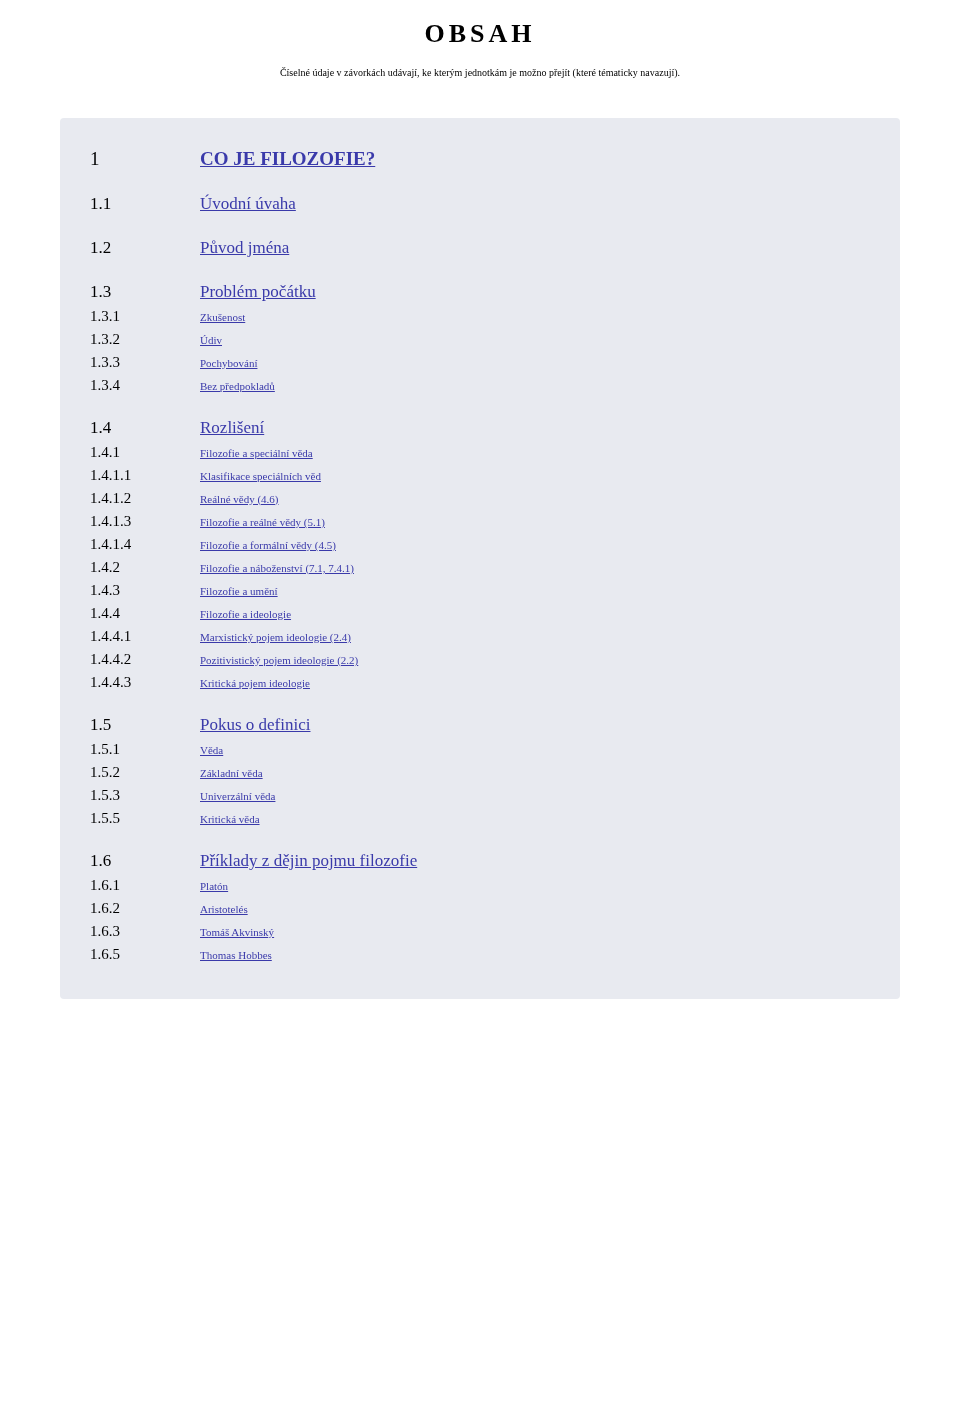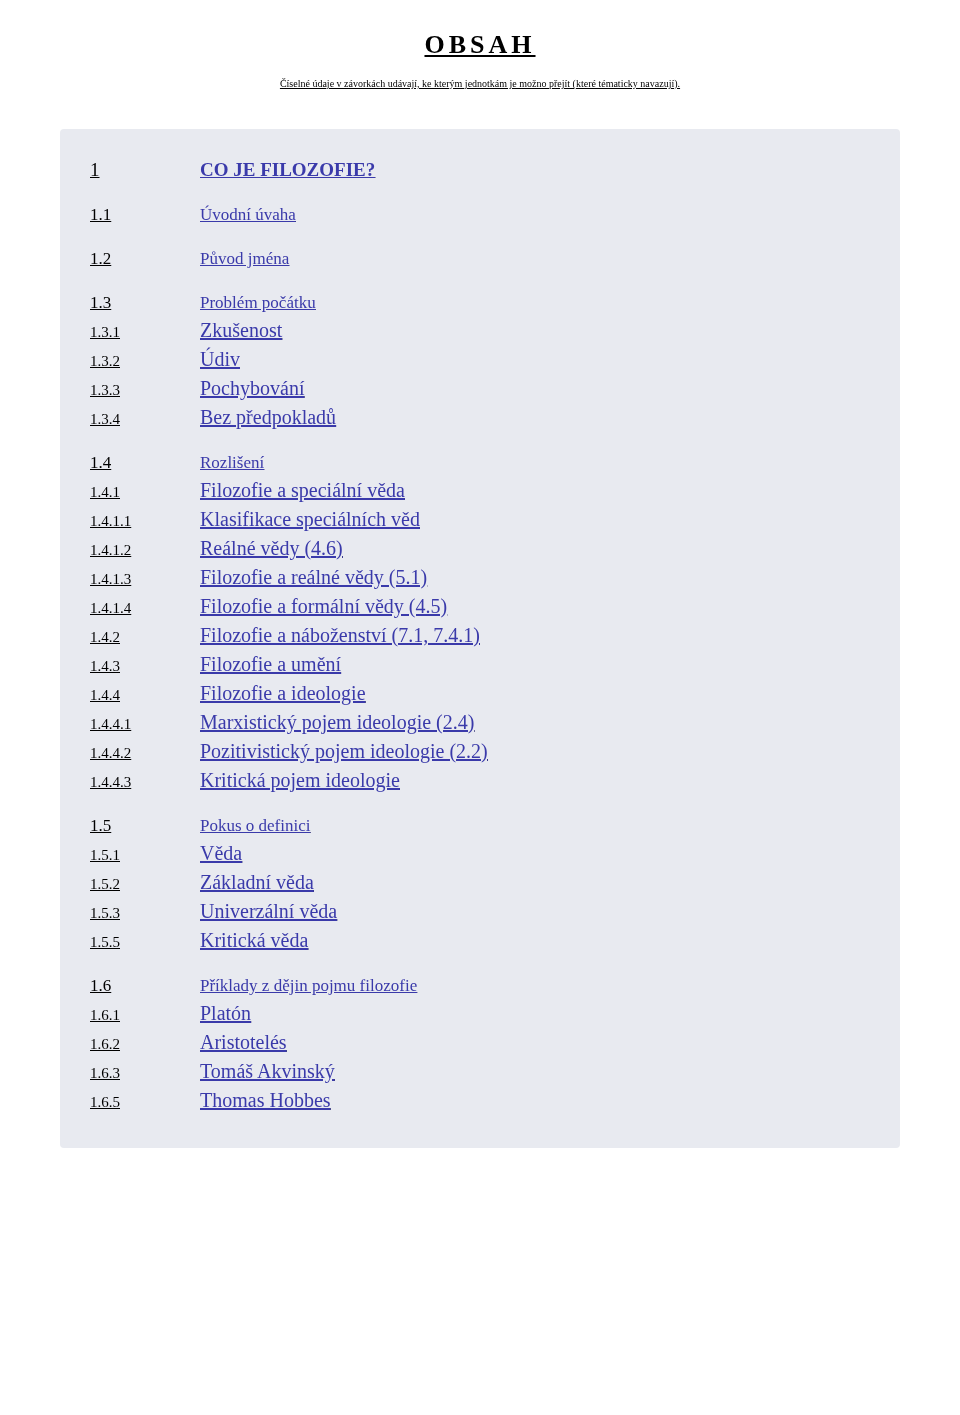--- a/index.html
+++ b/index.html
@@ -11,22 +11,21 @@
     body {
       background-color: #ffffff;
       font-family: Times New Roman, Times, serif;
       font-size: 16px;
       color: #000000;
       width: 960px;
       min-height: 1415px;
     }
 
     .page-container {
-      padding: 30px 60px 40px 60px;
-      text-decoration: underline;
+      padding: 19px 60px 40px 60px;
     }
 
     .page-title {
       text-align: center;
       font-size: 26px;
       font-weight: bold;
       letter-spacing: 4px;
       margin-bottom: 18px;
     }
 
@@ -53,21 +52,21 @@
     .toc-number {
       min-width: 110px;
       font-size: 15px;
       color: #000;
       flex-shrink: 0;
     }
 
     .toc-link {
       color: #3a3aaa;
       text-decoration: underline;
-      font-size: 20px;
+      font-size: 11px;
       cursor: pointer;
     }
 
     .toc-link.large {
       font-size: 19px;
       font-weight: bold;
     }
 
     .toc-link.medium {
       font-size: 17px;

